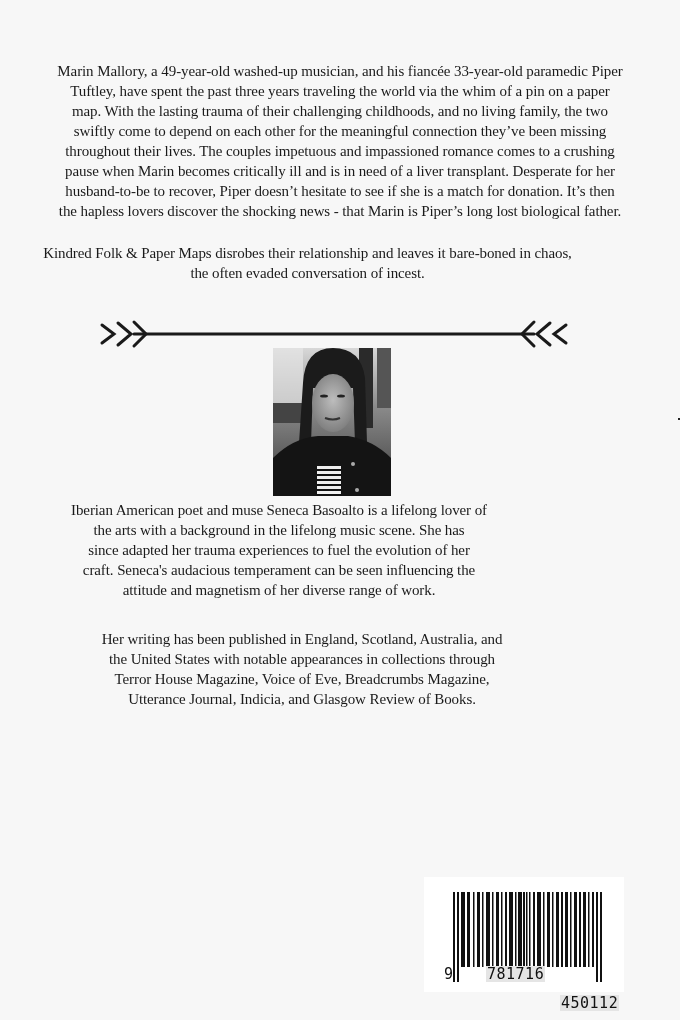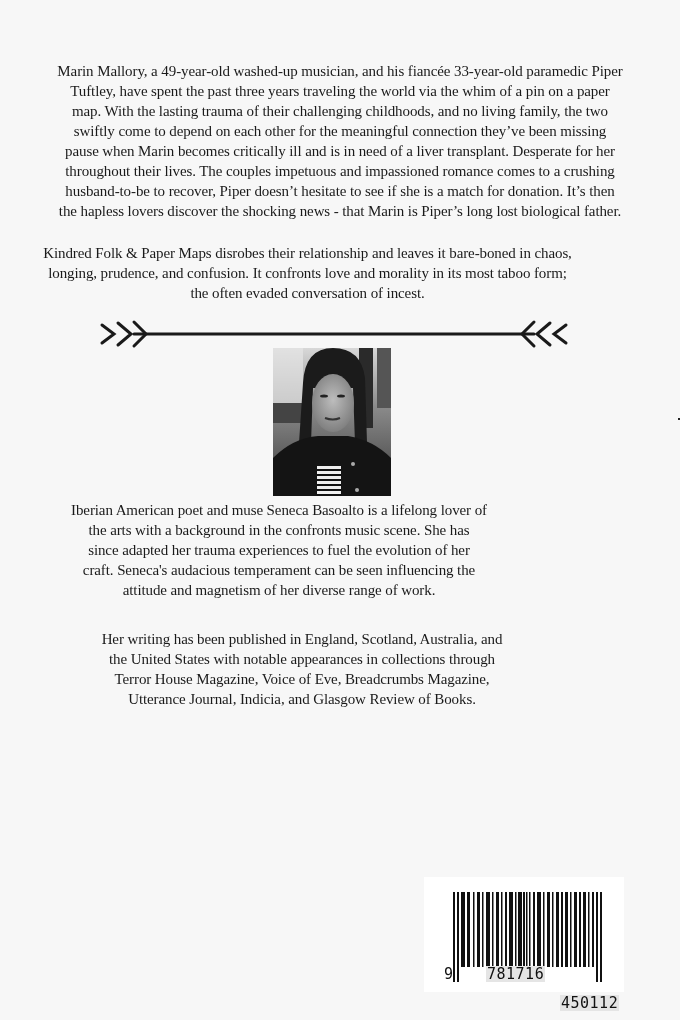--- a/index.html
+++ b/index.html
@@ -49,29 +49,28 @@
   #edge-mark { position: absolute; left: 678px; top: 418px; width: 2px; height: 2px; background: #222; }
 </style>
 </head>
 <body>
 
 <div id="synopsis" class="para">
   <span class="ln">Marin Mallory, a 49-year-old washed-up musician, and his fiancée 33-year-old paramedic Piper</span>
   <span class="ln">Tuftley, have spent the past three years traveling the world via the whim of a pin on a paper</span>
   <span class="ln">map. With the lasting trauma of their challenging childhoods, and no living family, the two</span>
   <span class="ln">swiftly come to depend on each other for the meaningful connection they’ve been missing</span>
+  <span class="ln">throughout their lives. The couples impetuous and impassioned romance comes to a crushing</span>
   <span class="ln">pause when Marin becomes critically ill and is in need of a liver transplant. Desperate for her</span>
-  <span class="ln">throughout their lives. The couples impetuous and impassioned romance comes to a crushing</span>
   <span class="ln">husband-to-be to recover, Piper doesn’t hesitate to see if she is a match for donation. It’s then</span>
   <span class="ln">the hapless lovers discover the shocking news - that Marin is Piper’s long lost biological father.</span>
 </div>
 
 <div id="theme" class="para">
   <span class="ln">Kindred Folk &amp; Paper Maps disrobes their relationship and leaves it bare-boned in chaos,</span>
-  <span class="ln">longing, prudence, and confusion. It confronts love and morality in its most taboo form;</span>
   <span class="ln">the often evaded conversation of incest.</span>
 </div>
 
 <svg id="divider" viewBox="0 0 476 32" width="476" height="32">
   <g stroke="#1a1a1a" stroke-width="3" stroke-linecap="round" fill="none">
     <line x1="38" y1="16" x2="438" y2="16"></line>
 
     <polyline points="6,7 18,16 6,25"></polyline>
     <polyline points="22,5 35,16 22,27"></polyline>
     <polyline points="38,4 50,16 38,28"></polyline>
@@ -120,21 +119,21 @@
       <rect x="44" y="141" width="24" height="2"></rect>
       <rect x="44" y="146" width="24" height="2"></rect>
     </g>
     <circle cx="80" cy="116" r="2" fill="#aaa"></circle>
     <circle cx="84" cy="142" r="2" fill="#aaa"></circle>
   </svg>
 </div>
 
 <div id="bio" class="para">
   <span class="ln">Iberian American poet and muse Seneca Basoalto is a lifelong lover of</span>
-  <span class="ln">the arts with a background in the confronts music scene. She has</span>
+  <span class="ln">the arts with a background in the lifelong music scene. She has</span>
   <span class="ln">since adapted her trauma experiences to fuel the evolution of her</span>
   <span class="ln">craft. Seneca's audacious temperament can be seen influencing the</span>
   <span class="ln">attitude and magnetism of her diverse range of work.</span>
 </div>
 
 <div id="pubs" class="para">
   <span class="ln">Her writing has been published in England, Scotland, Australia, and</span>
   <span class="ln">the United States with notable appearances in collections through</span>
   <span class="ln">Terror House Magazine, Voice of Eve, Breadcrumbs Magazine,</span>
   <span class="ln">Utterance Journal, Indicia, and Glasgow Review of Books.</span>

